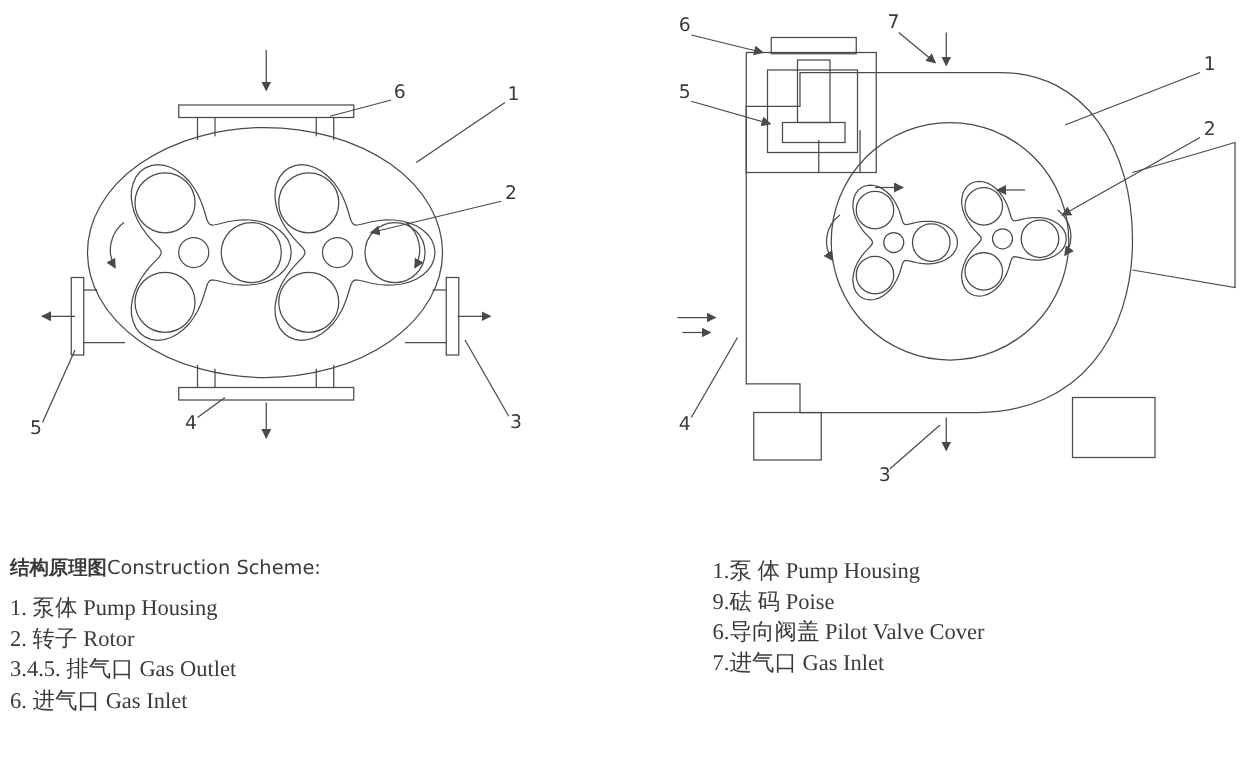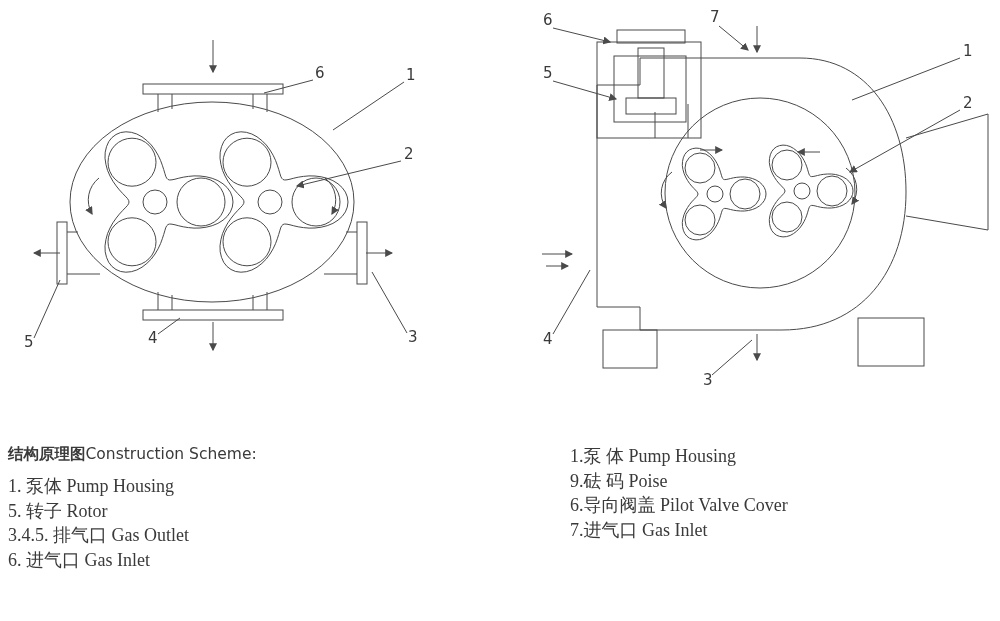--- a/index.html
+++ b/index.html
@@ -166,21 +166,21 @@
       <text x="963" y="108">2</text>
       <text x="543" y="78">5</text>
       <text x="543" y="344">4</text>
       <text x="703" y="385">3</text>
     </g>
   </svg>
 
   <div class="legend" style="left:8px;top:444px;">
     <div class="legend-title"><span class="zh">结构原理图</span><span class="en">Construction Scheme:</span></div>
     <div class="legend-item">1. 泵体 Pump Housing</div>
-    <div class="legend-item">5. 转子 Rotor</div>
+    <div class="legend-item">2. 转子 Rotor</div>
     <div class="legend-item">3.4.5. 排气口 Gas Outlet</div>
     <div class="legend-item">6. 进气口 Gas Inlet</div>
   </div>
 
   <div class="legend" style="left:570px;top:444px;">
     <div class="legend-item">1.泵 体 Pump Housing</div>
     <div class="legend-item">9.砝 码 Poise</div>
     <div class="legend-item">6.导向阀盖 Pilot Valve Cover</div>
     <div class="legend-item">7.进气口 Gas Inlet</div>
   </div>

